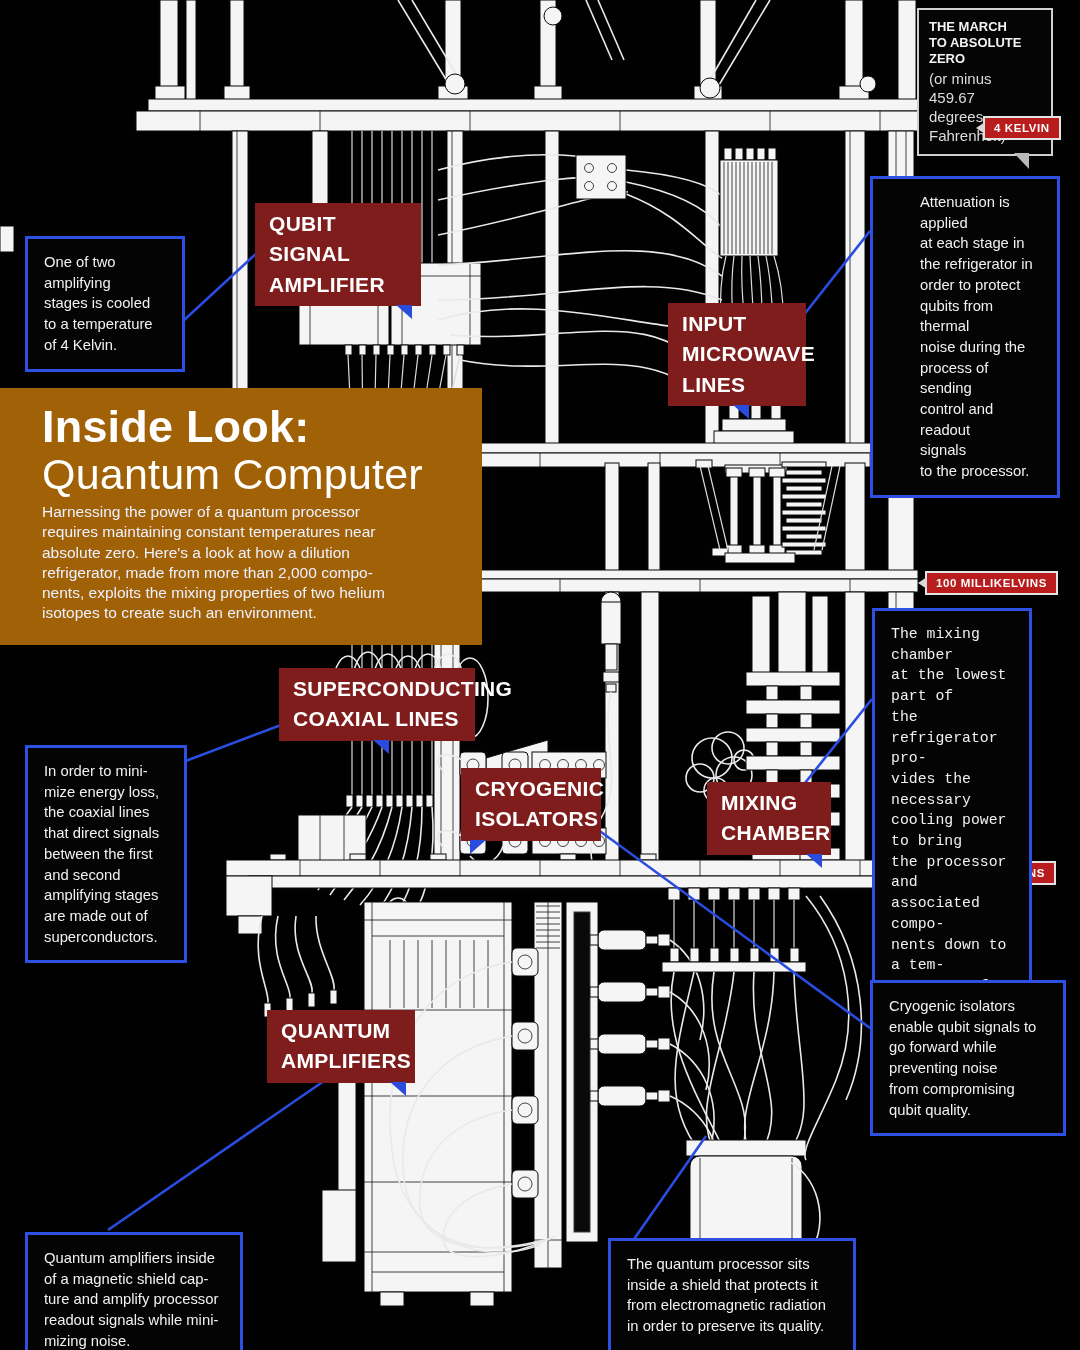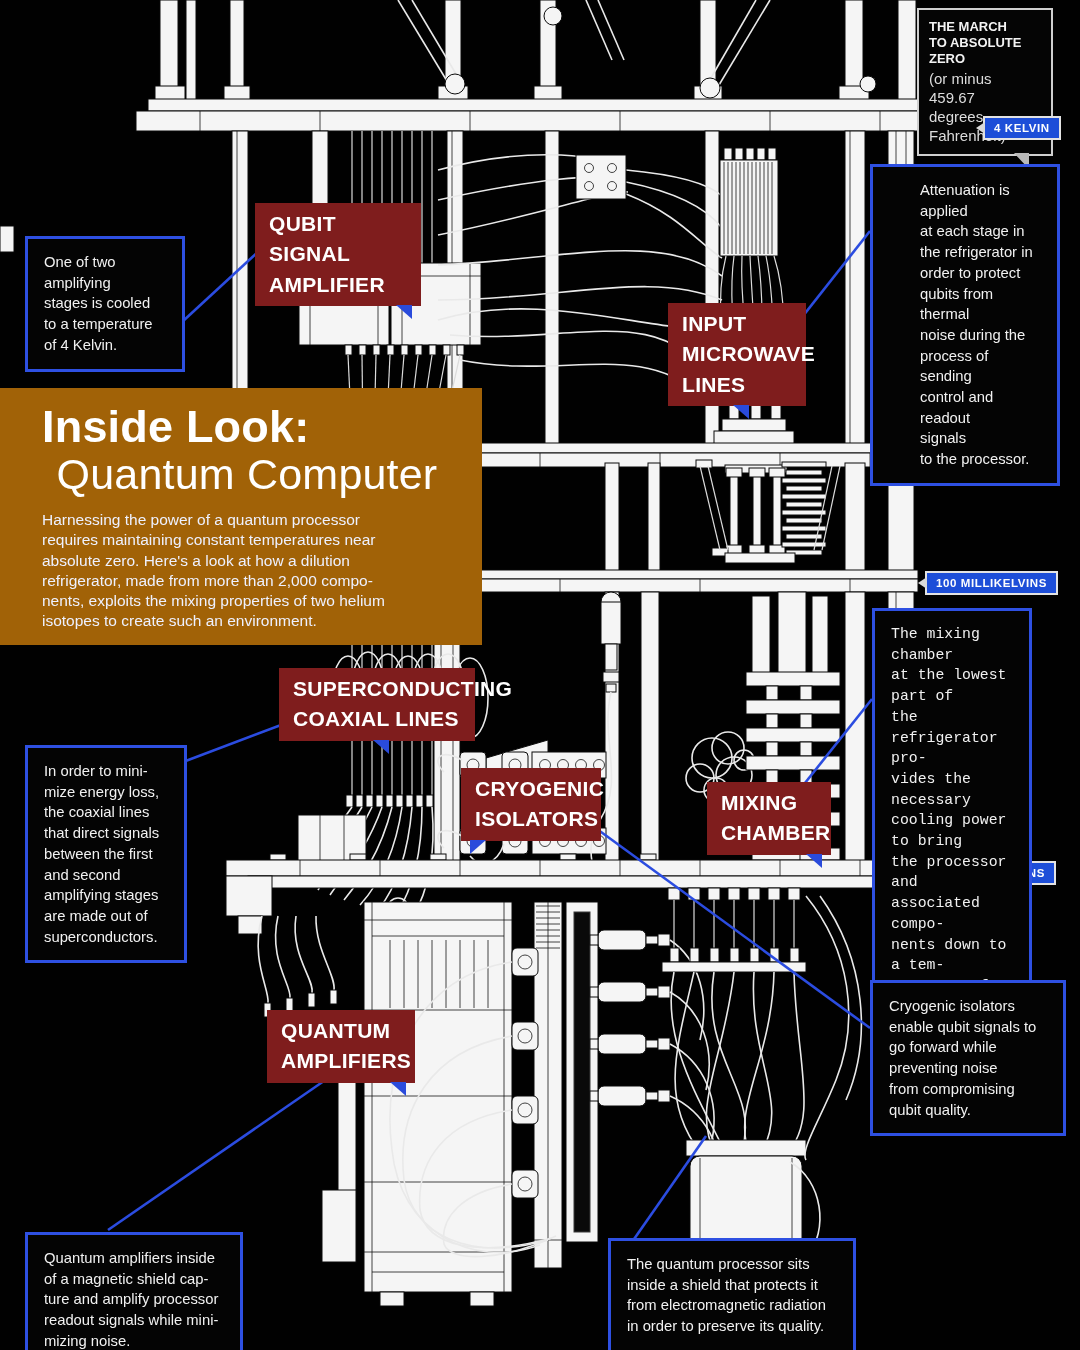--- a/index.html
+++ b/index.html
@@ -27,21 +27,21 @@
 
   
   .callout {
     position:absolute; background:#040404; border:3px solid #2e50e2; color:#f1f1f1;
     font-size:14.8px; line-height:1.4; padding:13px 16px; white-space:pre-line;
     z-index:6; box-sizing:border-box;
   }
 
   
   .tag {
-    position:absolute; background:#1d4ed8; border:2px solid #e3e3e3; color:#fdfdfd;
+    position:absolute; background:#b91c1c; border:2px solid #e3e3e3; color:#fdfdfd;
     font-weight:bold; font-size:11.5px; letter-spacing:.6px; padding:4px 9px;
     z-index:6; white-space:nowrap;text-align:right;
   }
   .tag::before { content:""; position:absolute; left:-9px; top:50%;
     transform:translateY(-50%); width:0; height:0;
     border-right:9px solid #d9d9d9; border-top:6px solid transparent;
     border-bottom:6px solid transparent; }
 
   
   .march {
@@ -54,22 +54,22 @@
   .march::after { content:""; position:absolute; bottom:-15px; right:22px; width:0; height:0;
     border-top:16px solid #b9b9b9; border-left:15px solid transparent; }
 
   
   .panel {
     position:absolute; left:0; top:388px; width:482px; height:257px;
     background:#a16207; color:#fff; z-index:5; box-sizing:border-box;
     padding:16px 30px 0 42px;
   }
   .panel .h1 { font-weight:bold; font-size:45px; line-height:1.04; letter-spacing:.2px; }
-  .panel .h2 { font-weight:normal; font-size:43px; line-height:1.08; letter-spacing:.2px;text-align:center; }
-  .panel .body { margin-top:13px; font-size:15.5px; line-height:1.3; white-space:pre-line; color:#eef1ff; }
+  .panel .h2 { font-weight:normal; font-size:43px; line-height:1.08; letter-spacing:.2px; }
+  .panel .body { margin-top:5px; font-size:15.5px; line-height:1.3; white-space:pre-line; color:#eef1ff; }
 
   svg.lines { position:absolute; left:0; top:0; z-index:4; }
 </style>
 </head>
 <body>
 
 <div class="canvas">
 
   <svg class="art" width="1080" height="1350" viewBox="0 0 1080 1350">
 
@@ -587,21 +587,21 @@
   <div class="label tail-right" style="left:707px; top:782px; width:96px;">MIXING
 CHAMBER</div>
   <div class="label tail-right" style="left:267px; top:1010px; width:120px;">QUANTUM
 AMPLIFIERS</div>
 
   <div class="callout" style="left:25px;  top:236px;  width:160px;">One of two
 amplifying
 stages is cooled
 to a temperature
 of 4 Kelvin.</div>
-  <div class="callout" style="left:870px; top:164px;  width:190px;padding-left:47px;">Attenuation is applied
+  <div class="callout" style="left:870px; top:176px;  width:190px;padding-left:47px;">Attenuation is applied
 at each stage in
 the refrigerator in
 order to protect
 qubits from thermal
 noise during the
 process of sending
 control and readout
 signals
 to the processor.</div>
   <div class="callout" style="left:25px;  top:745px;  width:162px;">In order to mini-

